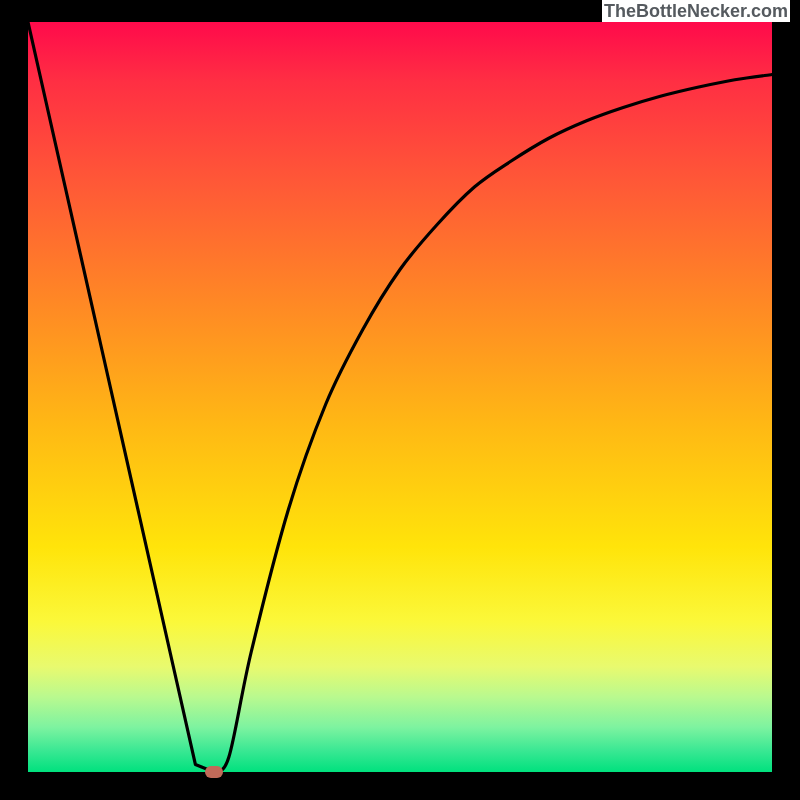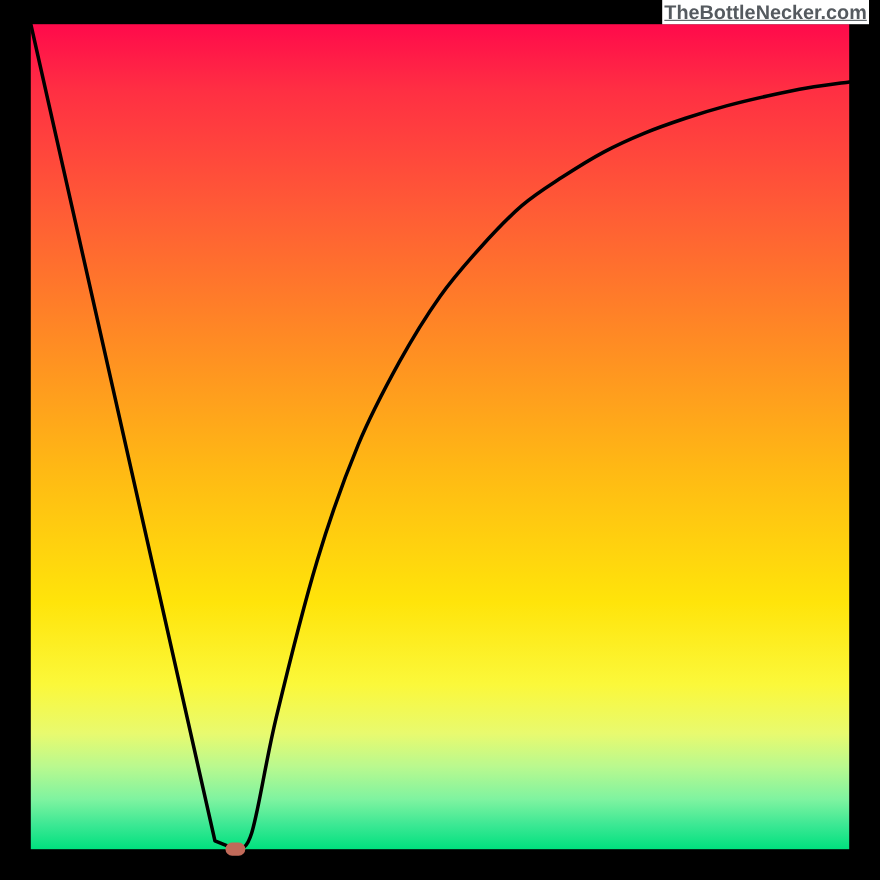--- a/index.html
+++ b/index.html
@@ -23,21 +23,20 @@
     top: 0px;
     right: 10px;
     height: 22px;
     line-height: 22px;
     font-size: 18px;
     font-weight: 600;
     color: #555a5f;
     background: #ffffff;
     padding: 0 2px;
     z-index: 10;
-    text-decoration: underline;
   }
   .plot-wrap {
     position: absolute;
     left: 28px;
     top: 22px;
     width: 744px;
     height: 750px;
   }
   .gradient-bg {
     position: absolute;

